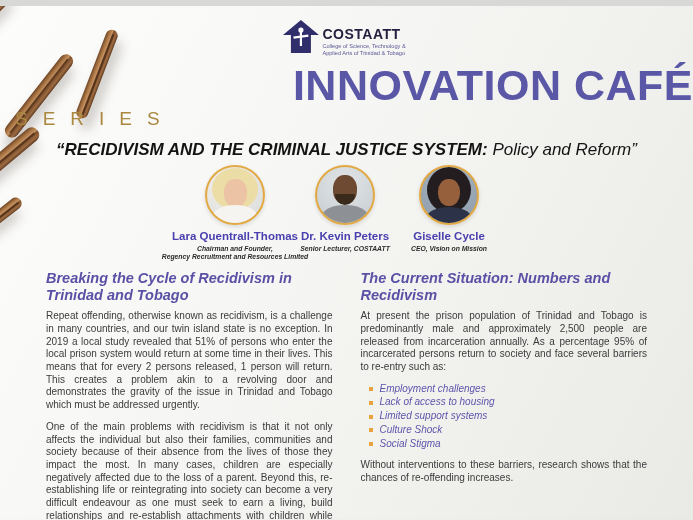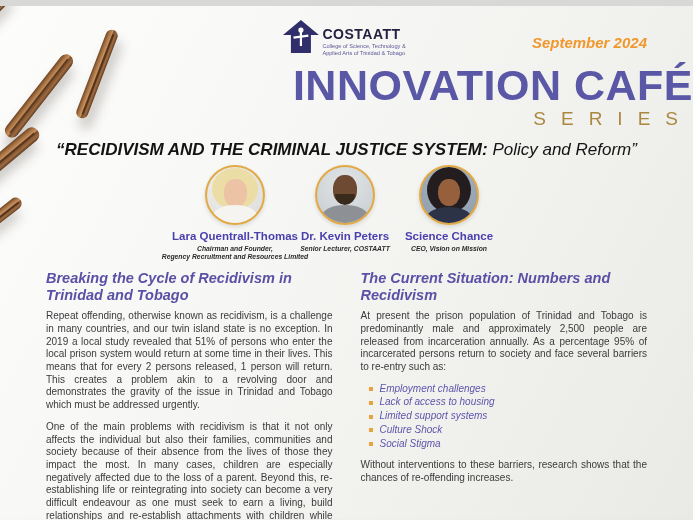--- a/index.html
+++ b/index.html
@@ -42,21 +42,21 @@
   .logo-tagline { margin-top: 2px; font-size: 5.6px; line-height: 1.25; color: #5b5796; }
   .issue-date { position: absolute; top: 28px; right: 46px; font-size: 15px; font-weight: 700; font-style: italic; color: #f0982e; }
 
   .title {
     position: absolute; top: 58px; left: 0; width: 100%;
     text-align: right; font-size: 43px; font-weight: 700; letter-spacing: .5px;
     color: #5a57a6; line-height: 1;
   }
   .series {
     position: absolute; top: 102px; left: 0; width: 100%;
-    text-align: right; font-size: 19px; font-weight: 400;
+    text-align: left; font-size: 19px; font-weight: 400;
     letter-spacing: 15px; text-indent: 15px; color: #ab8840;
   }
   .headline {
     position: absolute; top: 134px; left: 0; width: 100%;
     text-align: center; font-size: 17px; font-style: italic; color: #141414;
   }
   .headline .hl-bold { font-weight: 700; }
 
   
   .speaker { position: absolute; top: 159px; text-align: center; }
@@ -128,21 +128,20 @@
       </svg>
     </span>
     <div class="logo-text">
       <div class="logo-name">COSTAATT</div>
       <div class="logo-tagline">
         <div>College of Science, Technology &amp;</div>
         <div>Applied Arts of Trinidad &amp; Tobago</div>
       </div>
     </div>
   </div>
-  <div class="issue-date">September 2024</div>
 
   <div class="title">INNOVATION CAFÉ</div>
   <div class="series">SERIES</div>
 
   <div class="headline">
     <span class="hl-bold">“RECIDIVISM AND THE CRIMINAL JUSTICE SYSTEM:</span><span> Policy and Reform”</span>
   </div>
 
   <div class="speaker speaker-lara">
     <div class="avatar av-lara">
@@ -167,21 +166,21 @@
       <div>Senior Lecturer, COSTAATT</div>
     </div>
   </div>
 
   <div class="speaker speaker-giselle">
     <div class="avatar av-giselle">
       <div class="hair"></div>
       <div class="face"></div>
       <div class="torso"></div>
     </div>
-    <div class="speaker-name">Science  Chance</div>
+    <div class="speaker-name">Giselle  Cycle</div>
     <div class="speaker-title">
       <div>CEO, Vision on Mission</div>
     </div>
   </div>
 
   <div class="columns">
 
     <div class="col">
       <div class="col-heading">Breaking the Cycle of Recidivism in Trinidad and Tobago</div>
       <p>Repeat offending, otherwise known as recidivism, is a challenge in many countries, and our twin island state is no exception. In 2019 a local study revealed that 51% of persons who enter the local prison system would return at some time in their lives. This means that for every 2 persons released, 1 person will return. This creates a problem akin to a revolving door and demonstrates the gravity of the issue in Trinidad and Tobago which must be addressed urgently.</p>

